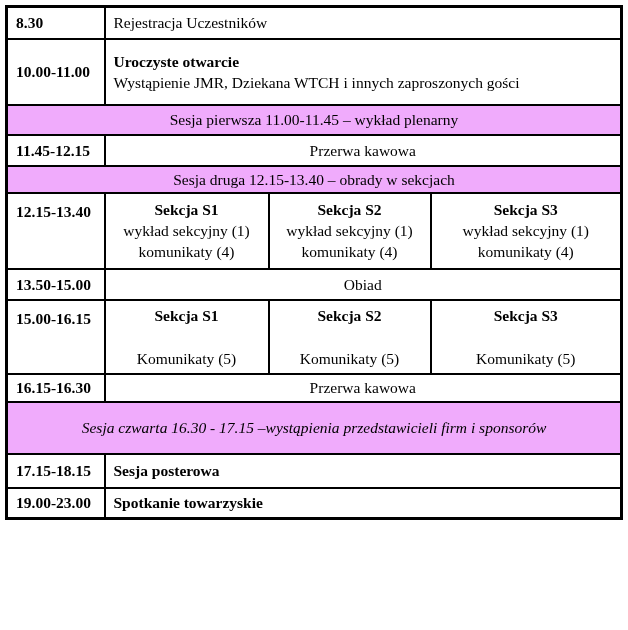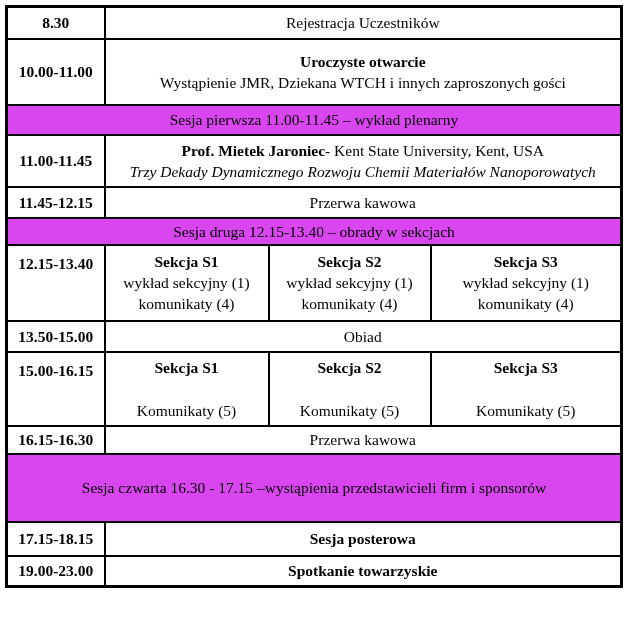--- a/index.html
+++ b/index.html
@@ -25,33 +25,32 @@
     width: 615px;
     border-collapse: collapse;
     table-layout: fixed;
     border: 3px solid #000000;
   }
   table.schedule td {
     border: 2px solid #000000;
     padding: 2px 8px;
     vertical-align: middle;
     line-height: 21px;
-    text-align: center;
   }
   td.time {
     font-weight: bold;
     text-align: left;
     padding-left: 9px;
     white-space: nowrap;
   }
   td.time.top { vertical-align: top; padding-top: 7px; }
   td.event { text-align: left; padding-left: 12px; }
   td.center { text-align: center; }
   td.session-header {
-    background: #d946ef;
+    background: #f0abfc;
     text-align: center;
   }
   td.section-cell {
     text-align: center;
     vertical-align: top;
     padding-top: 6px;
   }
   .b { font-weight: bold; }
   .i { font-style: italic; }
   .spacer { height: 22px; }
@@ -60,21 +59,21 @@
   tr.h-r2  { height: 66px; }
   tr.h-s1  { height: 30px; }
   tr.h-r4  { height: 52px; }
   tr.h-r5  { height: 31px; }
   tr.h-s2  { height: 20px; }
   tr.h-r7  { height: 76px; }
   tr.h-r8  { height: 31px; border-radius: 15px; }
   tr.h-s3  { height: 31px; }
   tr.h-r10 { height: 74px; padding-left: 25px; }
   tr.h-r11 { height: 28px; }
-  tr.h-s4  { height: 68px; }
+  tr.h-s4  { height: 52px; font-style: italic; }
   tr.h-r13 { height: 34px; }
   tr.h-r14 { height: 31px; }
 </style>
 </head>
 <body>
 
 <div class="page">
   <table class="schedule">
     <colgroup>
       <col style="width:98px">
@@ -94,27 +93,20 @@
       <td class="event" colspan="3">
         <div class="b">Uroczyste otwarcie</div>
         <div>Wystąpienie JMR, Dziekana WTCH i innych zaproszonych gości</div>
       </td>
     </tr>
 
     <tr class="h-s1">
       <td class="session-header" colspan="4">Sesja pierwsza 11.00-11.45 – wykład plenarny</td>
     </tr>
 
-    <tr class="h-r4">
-      <td class="time">11.00-11.45</td>
-      <td class="event" colspan="3">
-        <div><span class="b">Prof. Mietek Jaroniec</span><span>- Kent State University, Kent, USA</span></div>
-        <div class="i">Trzy Dekady Dynamicznego Rozwoju Chemii Materiałów Nanoporowatych</div>
-      </td>
-    </tr>
 
     <tr class="h-r5">
       <td class="time">11.45-12.15</td>
       <td class="center" colspan="3">Przerwa kawowa</td>
     </tr>
 
     <tr class="h-s2">
       <td class="session-header" colspan="4">Sesja druga 12.15-13.40 – obrady w sekcjach</td>
     </tr>
 

